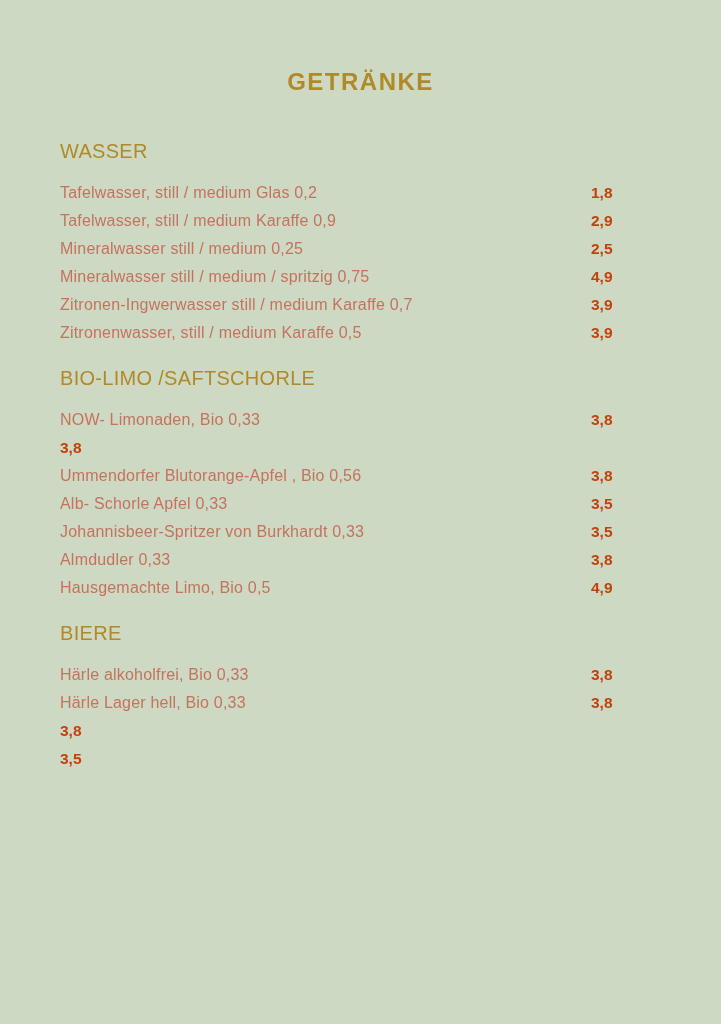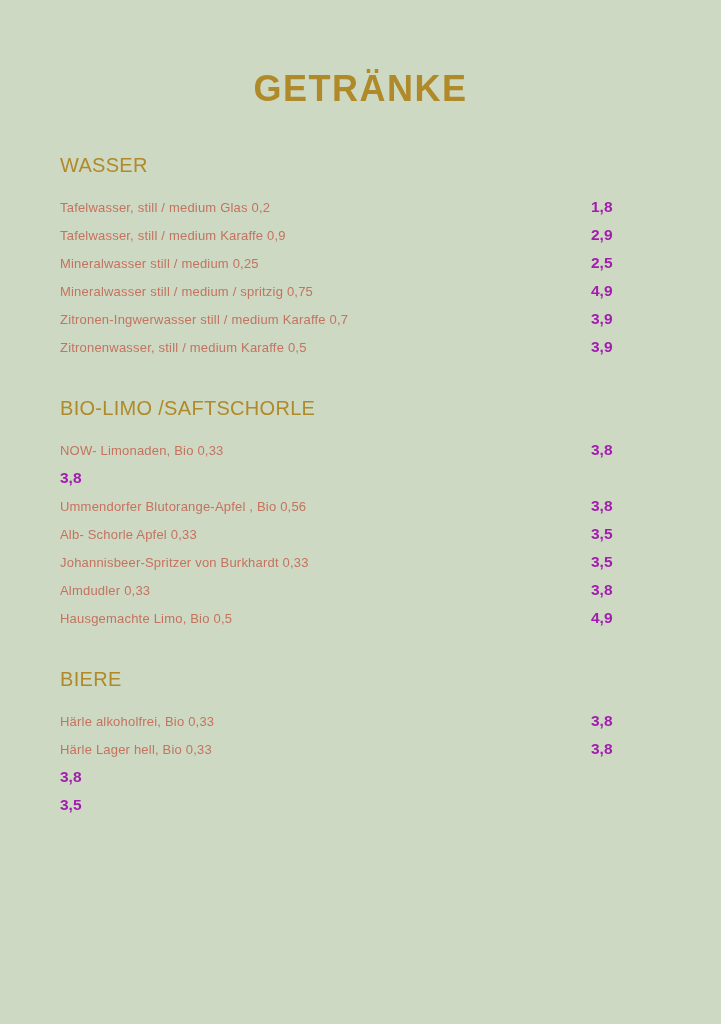--- a/index.html
+++ b/index.html
@@ -16,29 +16,29 @@
   .page {
     position: relative;
     width: 721px;
     height: 1024px;
     box-sizing: border-box;
     padding: 0 60px;
   }
   .page-title {
     text-align: center;
     color: #b08a29;
-    font-size: 36px;
+    font-size: 24px;
     font-weight: bold;
     letter-spacing: 1.5px;
     margin: 0;
     padding-top: 68px;
     padding-bottom: 0;
   }
   .section {
-    margin-top: 36px;
+    margin-top: 20px;
   }
   .section:first-of-type {
     margin-top: 44px;
   }
   .section-title {
     color: #b08a29;
     font-size: 20px;
     font-weight: normal;
     letter-spacing: 0.3px;
     margin: 0 0 16px 0;
@@ -49,27 +49,27 @@
     padding: 0;
   }
   .item {
     display: flex;
     align-items: baseline;
     justify-content: space-between;
     padding: 5px 0;
   }
   .item-name {
     color: #c4735f;
-    font-size: 13px;
+    font-size: 16px;
     letter-spacing: 0.2px;
     flex: 1 1 auto;
     padding-right: 20px;
   }
   .item-price {
-    color: #a21caf;
+    color: #c2410c;
     font-size: 15.5px;
     font-weight: bold;
     flex: 0 0 auto;
     min-width: 34px;
     text-align: left;
   }
   .price-col {
     flex: 0 0 70px;
     display: flex;
     justify-content: flex-start;

